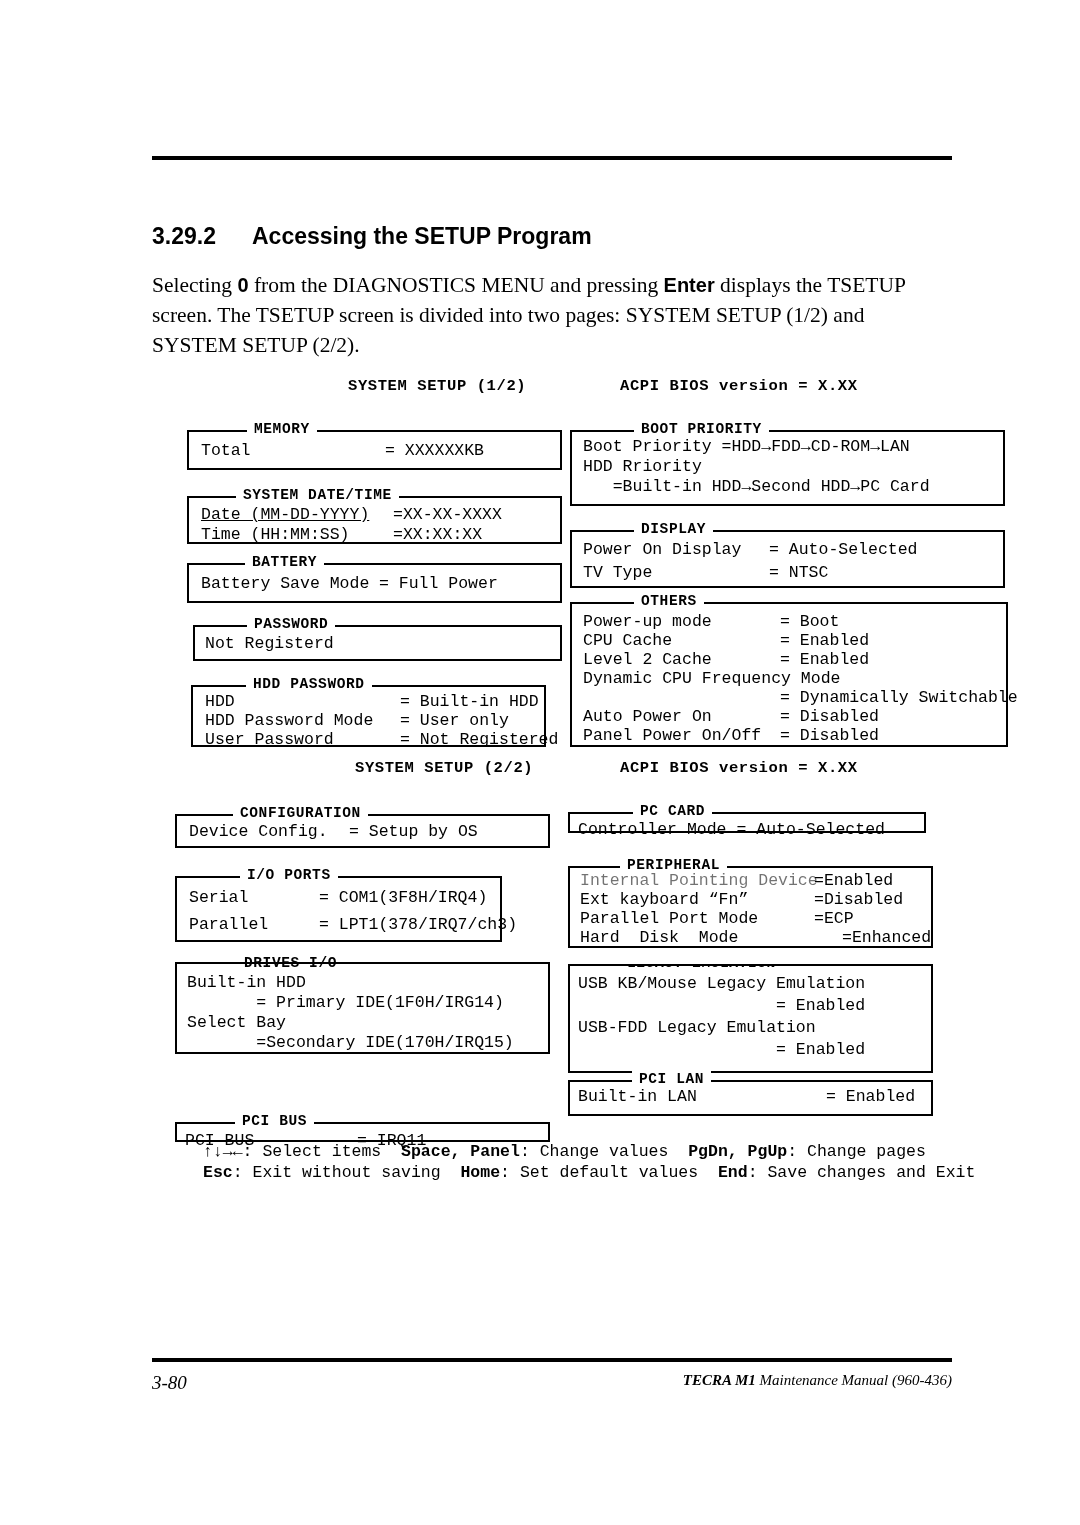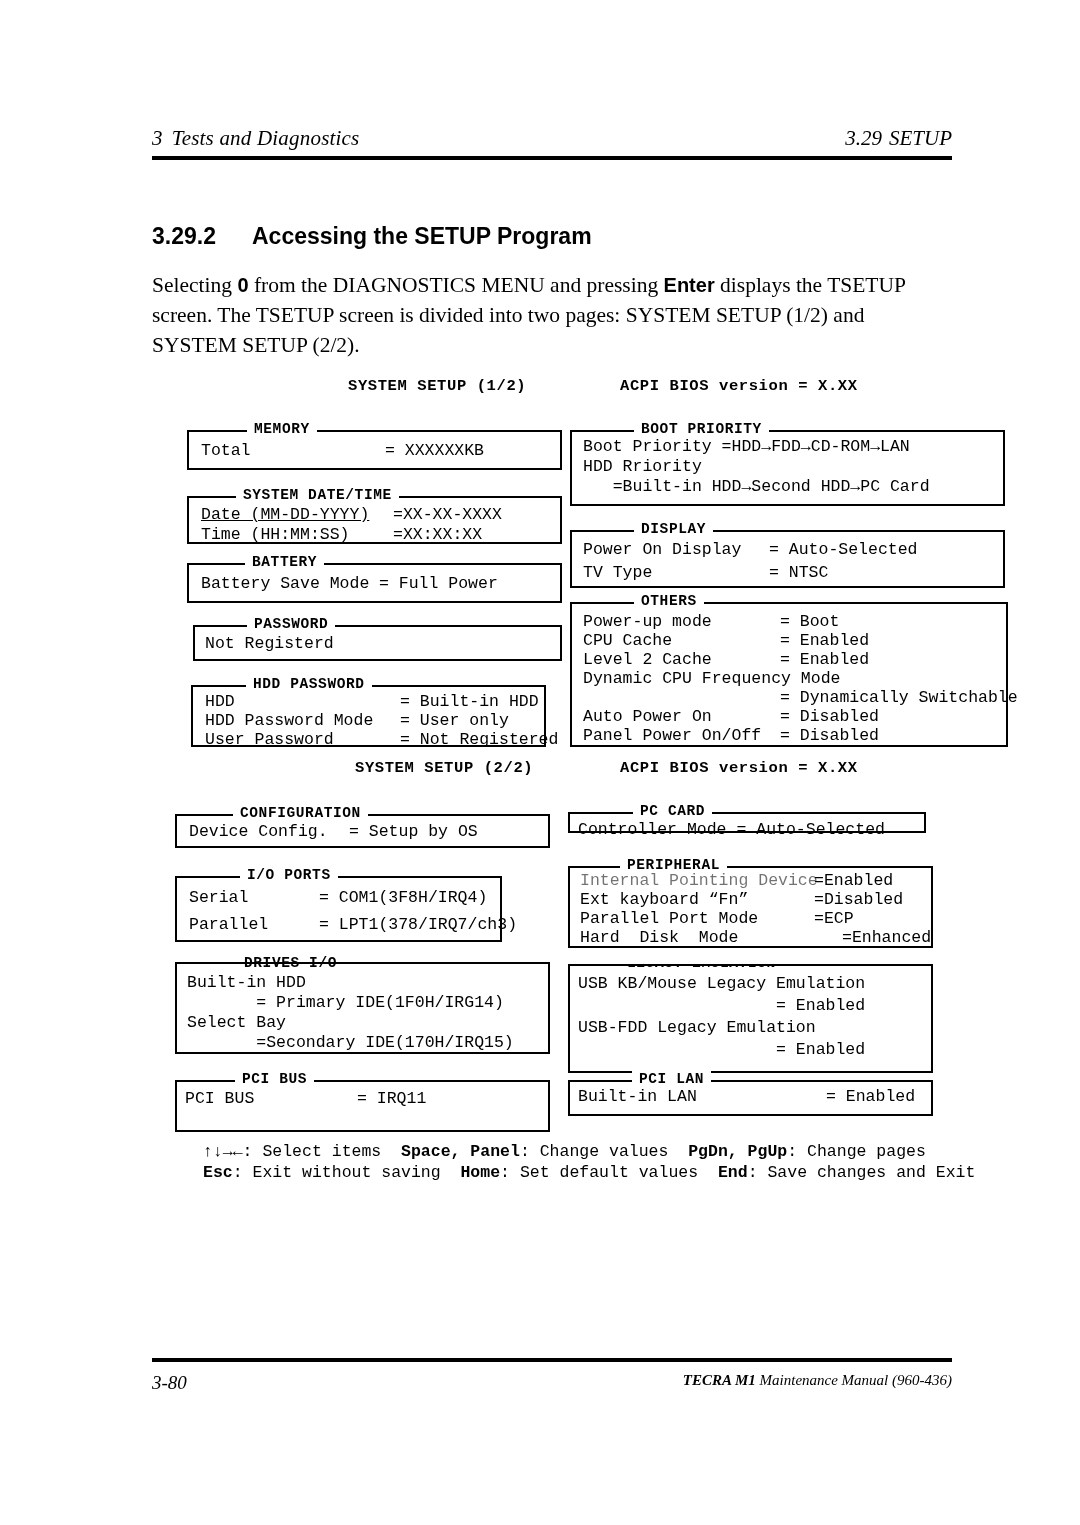--- a/index.html
+++ b/index.html
@@ -54,28 +54,20 @@
   .ftr-rule{position:absolute;left:152px;top:1358px;width:800px;height:4px;background:#000;}
   .ftr-left{position:absolute;left:152px;top:1372px;font-style:italic;font-size:19px;}
   .ftr-right{position:absolute;right:128px;top:1372px;font-style:italic;font-size:15px;}
   .ftr-right .b{font-weight:bold;}
 </style>
 </head>
 <body>
 
 <div class="page">
 
-  <div class="hdr">
-    <div class="hdr-left">
-      <span class="num">3</span><span>Tests and Diagnostics</span>
-    </div>
-    <div class="hdr-right">
-      <span class="num">3.29</span><span>SETUP</span>
-    </div>
-  </div>
   <div class="hdr-rule"></div>
 
   <div class="sec">
     <span class="n">3.29.2</span><span>Accessing the SETUP Program</span>
   </div>
 
   <div class="para"><span>Selecting </span><span class="kb0">0</span><span> from the DIAGNOSTICS MENU and pressing </span><span class="kb">Enter</span><span> displays the TSETUP screen. The TSETUP screen is divided into two pages: SYSTEM SETUP (1/2) and SYSTEM SETUP (2/2).</span></div>
 
   <div class="scr-title" style="left:348px;top:377px;">SYSTEM SETUP (1/2)</div>
   <div class="scr-title" style="left:620px;top:377px;">ACPI BIOS version = X.XX</div>
@@ -164,21 +156,21 @@
   </div>
 
   <div class="fs" style="left:175px;top:962px;width:375px;height:92px;">
     <div class="lg clipped" style="left:60px;">DRIVES I/O</div>
     <div class="row" style="left:10px;top:9px;">Built-in HDD</div>
     <div class="row" style="left:10px;top:29px;">       = Primary IDE(1F0H/IRG14)</div>
     <div class="row" style="left:10px;top:49px;">Select Bay</div>
     <div class="row" style="left:10px;top:69px;">       =Secondary IDE(170H/IRQ15)</div>
   </div>
 
-  <div class="fs" style="left:175px;top:1080px;width:375px;height:52px;">
+  <div class="fs" style="left:175px;top:1122px;width:375px;height:20px;">
     <div class="lg" style="left:58px;">PCI BUS</div>
     <div class="row" style="left:8px;top:7px;">PCI BUS</div>
     <div class="row" style="left:180px;top:7px;">= IRQ11</div>
   </div>
 
   <div class="fs" style="left:568px;top:812px;width:358px;height:21px;">
     <div class="lg" style="left:63px;">PC CARD</div>
     <div class="row" style="left:8px;top:6px;">Controller Mode = Auto-Selected</div>
   </div>
 

